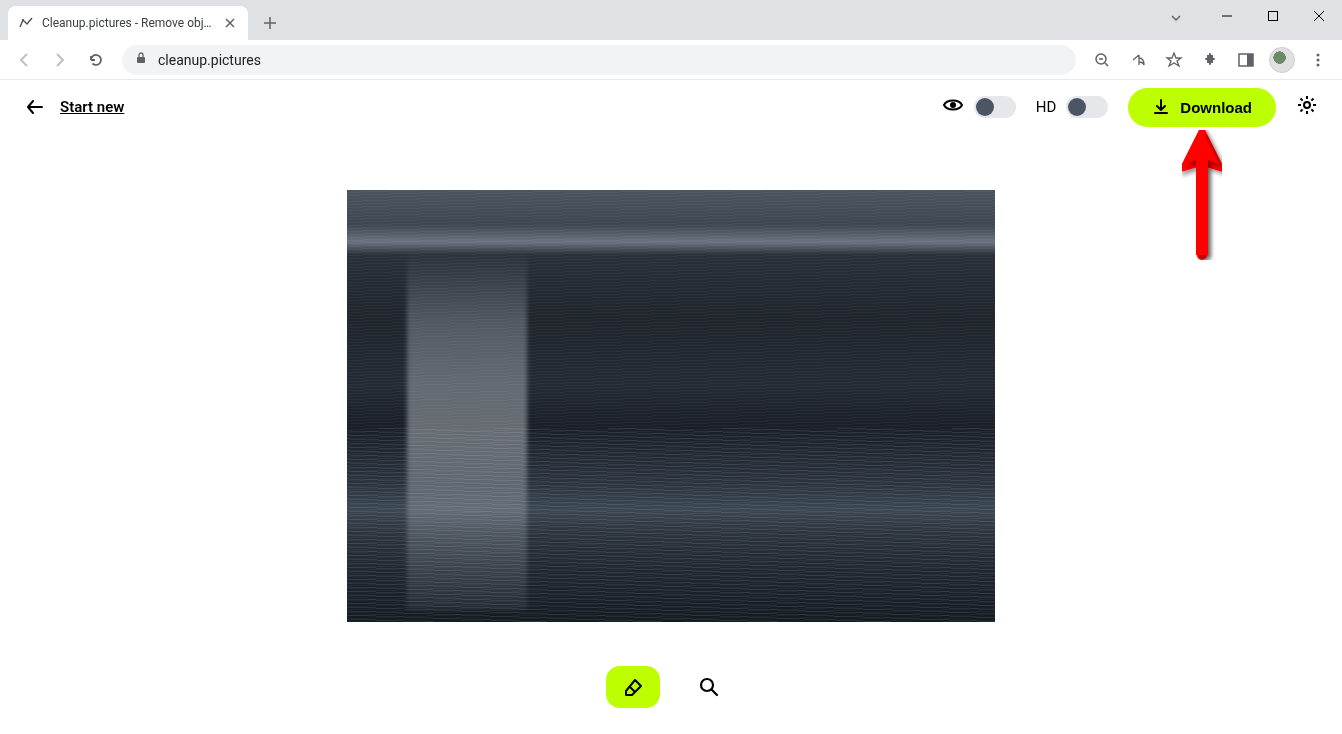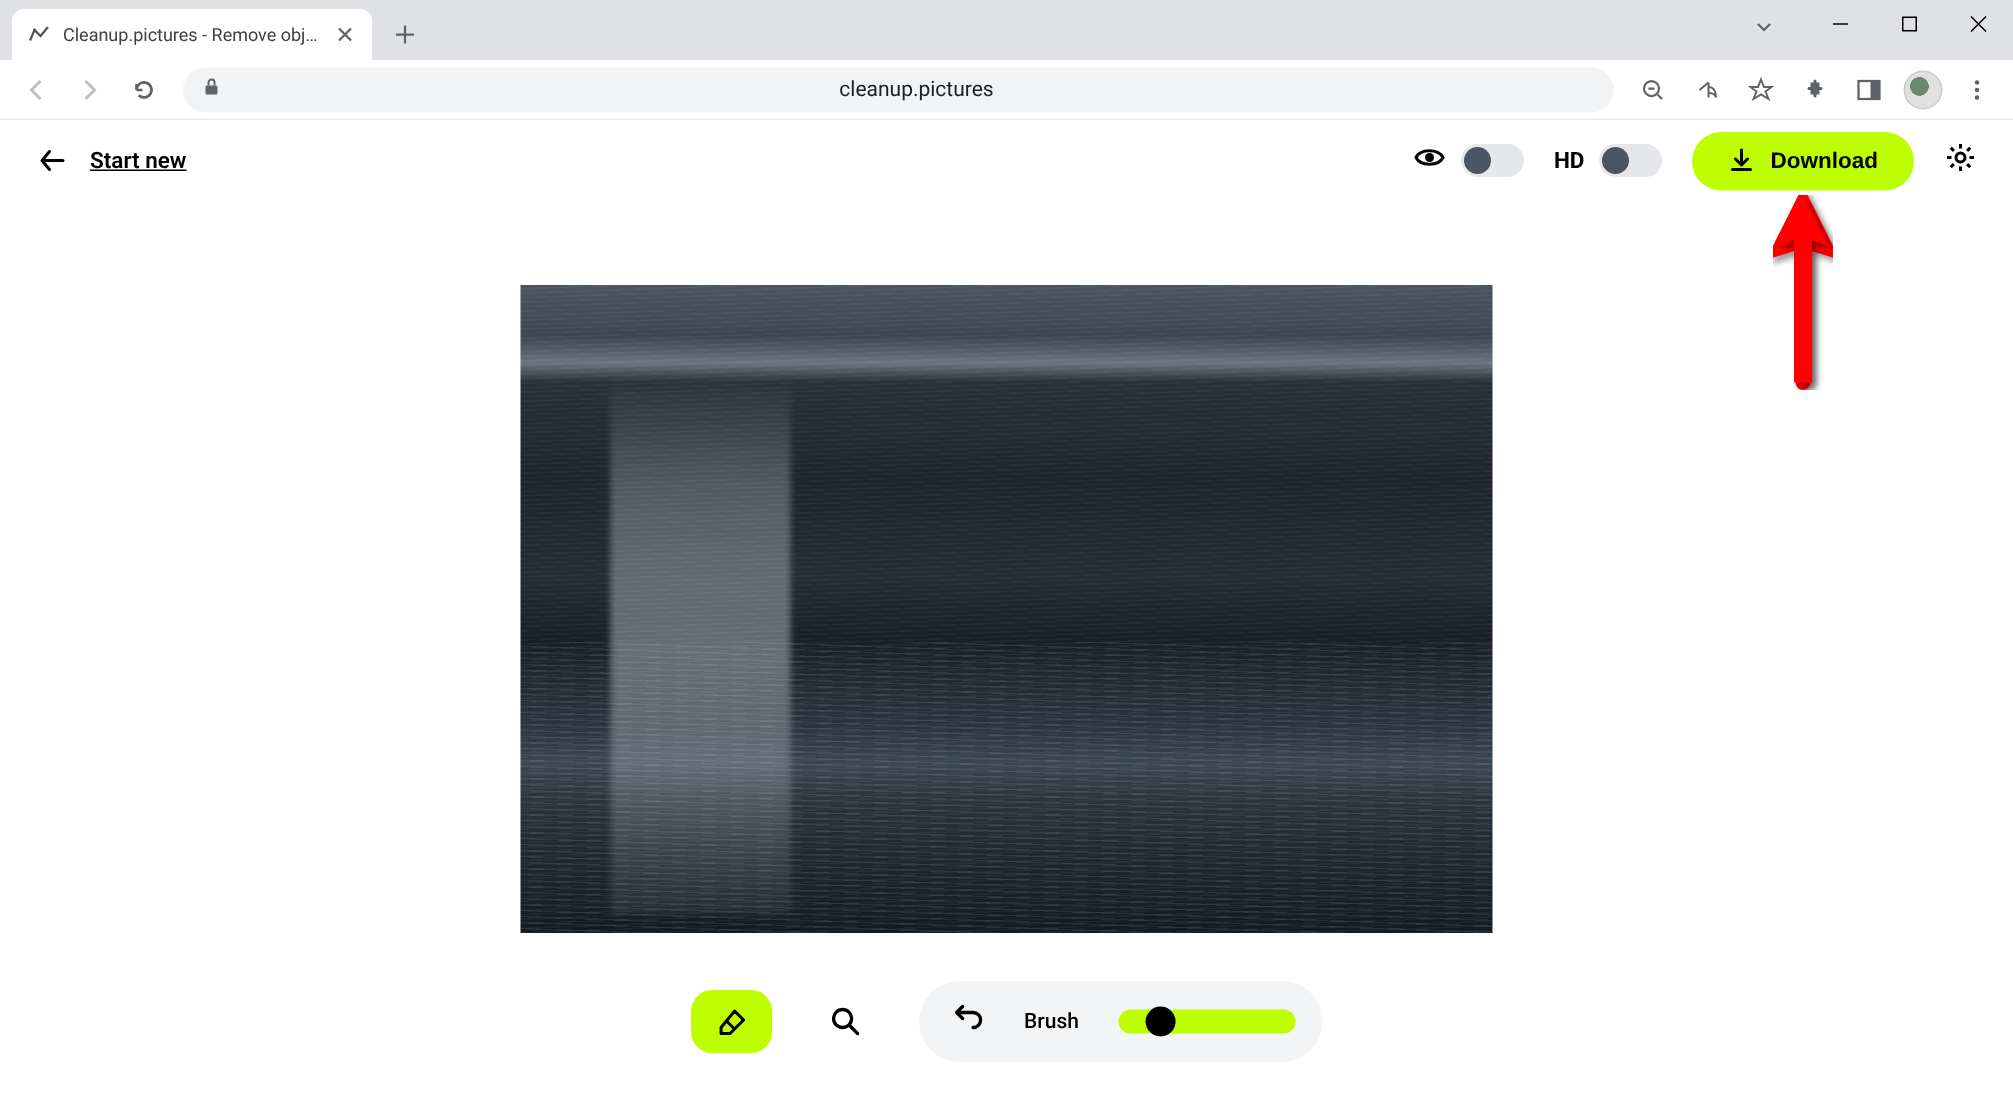--- a/index.html
+++ b/index.html
@@ -122,21 +122,20 @@
       align-items: center;
       padding: 0 12px;
       gap: 10px;
       margin: 0 6px;
     }
     .lock-icon { color: #5f6368; }
     .url-text {
       font-size: 14px;
       color: #202124;
       flex: 1;
-      text-align: center;
     }
     .toolbar-icon {
       width: 32px;
       height: 32px;
       display: flex;
       align-items: center;
       justify-content: center;
       color: #5f6368;
       cursor: pointer;
     }
@@ -174,21 +173,21 @@
       gap: 20px;
     }
     .toggle-group {
       display: flex;
       align-items: center;
       gap: 10px;
     }
     .eye-icon { color: #000; }
     .hd-label {
       font-size: 15px;
-      font-weight: 700;
+      font-weight: 400;
       color: #000;
     }
     .toggle {
       width: 42px;
       height: 22px;
       background: #e5e7eb;
       border-radius: 11px;
       position: relative;
       cursor: pointer;
     }
@@ -499,31 +498,20 @@
         <path d="M13 4 L19 10 L10 19 L4 19 L4 15 Z" stroke="#000" stroke-width="2" fill="none" stroke-linejoin="round"></path>
         <path d="M8 11 L13 16" stroke="#000" stroke-width="2"></path>
       </svg>
   </div>
   <div class="tool-btn">
     <svg width="20" height="20" viewBox="0 0 20 20">
         <circle cx="8" cy="8" r="6" stroke="#000" stroke-width="2.2" fill="none"></circle>
         <path d="M13 13 L18 18" stroke="#000" stroke-width="2.2" stroke-linecap="round"></path>
       </svg>
   </div>
-  <div class="brush-panel">
-    <span class="undo-btn">
-      <svg width="22" height="22" viewBox="0 0 22 22">
-          <path d="M7 7 L3 11 L7 15 M3 11 L14 11 A5 5 0 0 1 14 21" stroke="#000" stroke-width="2.2" fill="none" stroke-linecap="round" stroke-linejoin="round" transform="translate(0,-4)"></path>
-        </svg>
-    </span>
-    <span class="brush-label">Brush</span>
-    <div class="slider">
-      <div class="slider-knob"></div>
-    </div>
-  </div>
 </div>
 
 <svg class="red-arrow" width="40" height="130" viewBox="0 0 40 130">
   <defs>
     <filter id="shadow" x="-50%" y="-50%" width="200%" height="200%">
       <feDropShadow dx="3" dy="3" stdDeviation="2" flood-opacity="0.4"></feDropShadow>
     </filter>
   </defs>
   <path d="M20 125 L20 25 M20 5 L5 35 L15 32 L20 5 L25 32 L35 35 Z" fill="#ff0000" stroke="#ff0000" stroke-width="10" stroke-linecap="round" filter="url(#shadow)"></path>
   <path d="M20 0 L3 34 L14 30 L14 125 L26 125 L26 30 L37 34 Z" fill="#ff0000" filter="url(#shadow)"></path>

